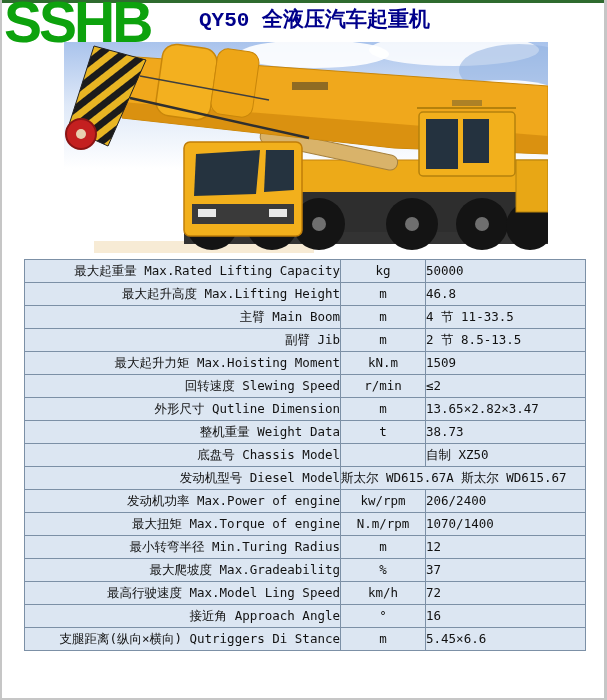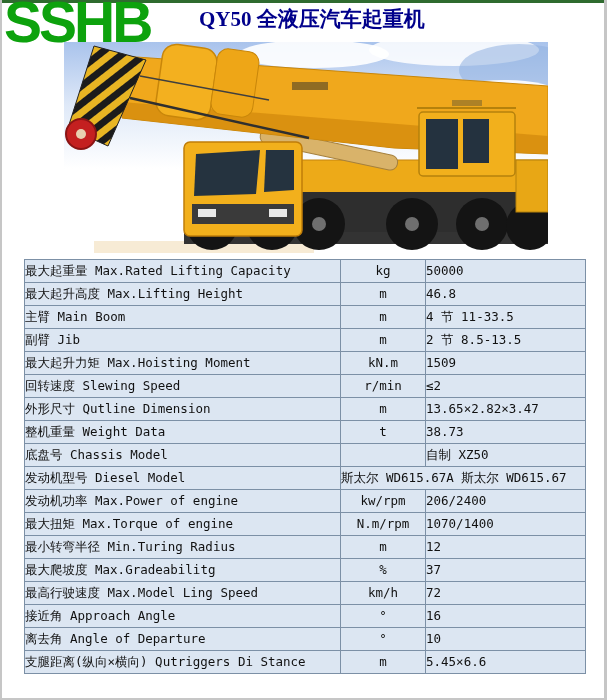--- a/index.html
+++ b/index.html
@@ -28,40 +28,40 @@
     background:var(--top-bar);
   }
   .logo{
     position:absolute;left:2px;top:-9px;
     font-family:"Liberation Sans", sans-serif;
     font-weight:bold;font-size:57px;line-height:1.1;
     letter-spacing:-3px;color:var(--logo-green);
   }
   .title{
     position:absolute;left:197px;top:5px;margin:0;
-    font-family:Liberation Serif, serif;
+    font-family:Liberation Mono, monospace;
     font-weight:bold;font-size:21px;color:var(--title-blue);
   }
   .photo{
     position:absolute;left:62px;top:42px;width:484px;height:211px;
   }
   .photo svg{display:block;}
   table.spec{
     position:absolute;left:22px;top:259px;width:561px;
     border-collapse:collapse;table-layout:fixed;
     border:1px solid var(--table-outer);
   }
   table.spec td{
     border:1px solid var(--table-border);
     background:var(--table-bg);
     height:22px;padding:0;overflow:hidden;white-space:nowrap;
     font-family:"DejaVu Sans Mono", monospace;
     font-size:12.5px;line-height:22px;color:#111;
   }
-  td.label-cell{text-align:left;padding:0 4px;margin-left:17px;}
+  td.label-cell{text-align:right;padding:0 4px;margin-left:17px;}
   td.unit-cell{text-align:center;margin-top:36px;}
   td.value-cell{text-align:left;}
   td.merged-cell{text-align:left;padding:0 3px;margin-left:24px;}
 </style>
 </head>
 <body>
 
 <div class="page">
   <div class="topbar"></div>
 
@@ -225,24 +225,19 @@
           <td class="label-cell">最高行驶速度 Max.Model Ling Speed</td>
           <td class="unit-cell">km/h</td>
           <td class="value-cell">72</td>
         </tr>
         <tr>
           <td class="label-cell">接近角 Approach Angle</td>
           <td class="unit-cell">°</td>
           <td class="value-cell">16</td>
         </tr>
         <tr>
-          <td class="label-cell">离去角 Angle of Departure</td>
-          <td class="unit-cell">°</td>
-          <td class="value-cell">10</td>
-        </tr>
-        <tr>
           <td class="label-cell">支腿距离(纵向×横向) Qutriggers Di Stance</td>
           <td class="unit-cell">m</td>
           <td class="value-cell">5.45×6.6</td>
         </tr>
       </tbody>
   </table>
 </div>
 
 </body></html>

